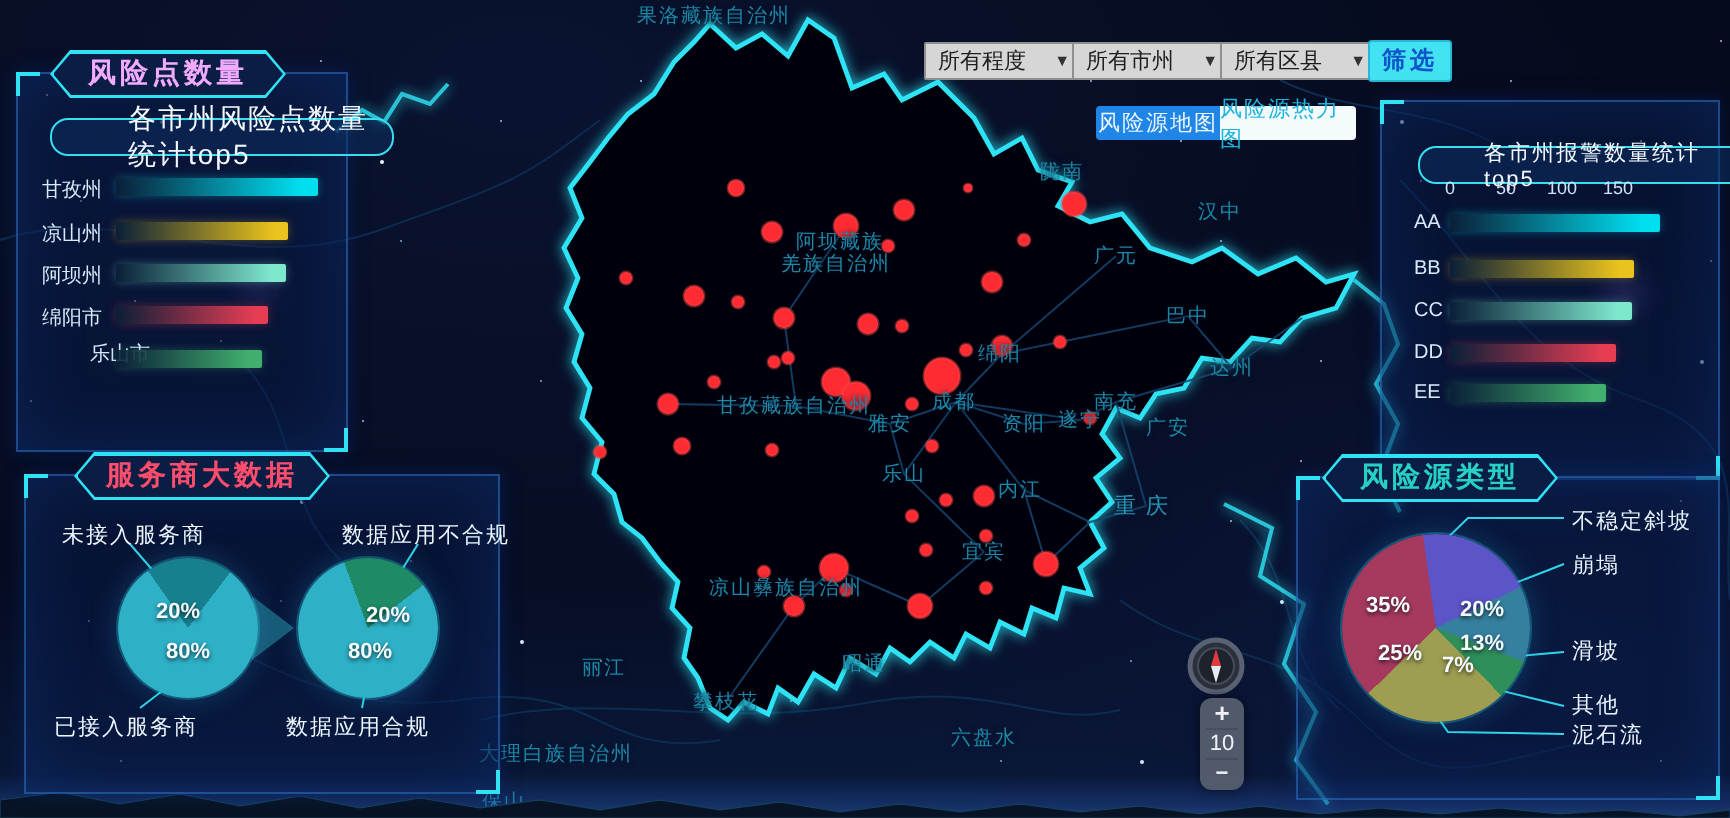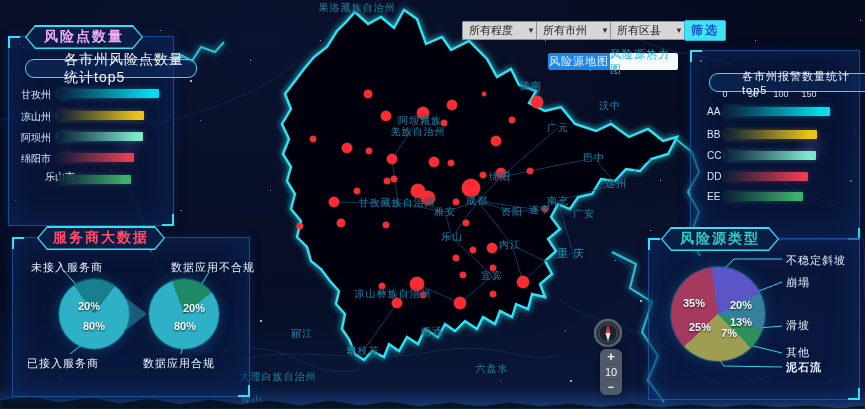--- a/index.html
+++ b/index.html
@@ -318,21 +318,21 @@
     <div id="risk-legend"></div>
   <span class="pie-pct" style="left: 92px; top: 66px;">20%</span>
       <span class="pie-pct" style="left: 92px; top: 83px; text-align: center;">13%</span>
       <span class="pie-pct" style="left: 80px; top: 94px;">7%</span>
       <span class="pie-pct" style="left: 51px; top: 88px;">25%</span>
       <span class="pie-pct" style="left: 45px; top: 64px;">35%</span>
       <span class="legend-item" style="left: 137px; top: 14px;">不稳定斜坡</span>
       <span class="legend-item" style="left: 137px; top: 36px;">崩塌</span>
       <span class="legend-item" style="left: 137px; top: 79px;">滑坡</span>
       <span class="legend-item" style="left: 137px; top: 106px;">其他</span>
-      <span class="legend-item" style="left: 137px; top: 121px; font-weight: bold;">泥石流</span>
+      <span class="legend-item" style="left: 137px; top: 121px;">泥石流</span>
     </section>
 
   <svg class="abs" width="30" height="30" style="left:593px;top:318px;">
     <circle cx="15" cy="15" r="13" fill="#2b313c" stroke="#596273" stroke-width="2.5"></circle>
     <circle cx="15" cy="15" r="9" fill="#1d222b" stroke="#454d5a" stroke-width="1"></circle>
     <polygon points="15,6.5 17.5,15 12.5,15" fill="#e2393f"></polygon>
     <polygon points="15,23.5 17.5,15 12.5,15" fill="#e8ecf2"></polygon>
   </svg>
   <div class="zoom-pill" style="left:600px;top:349px;">
     <div style="font-size:13px;font-weight:bold;">+</div>

